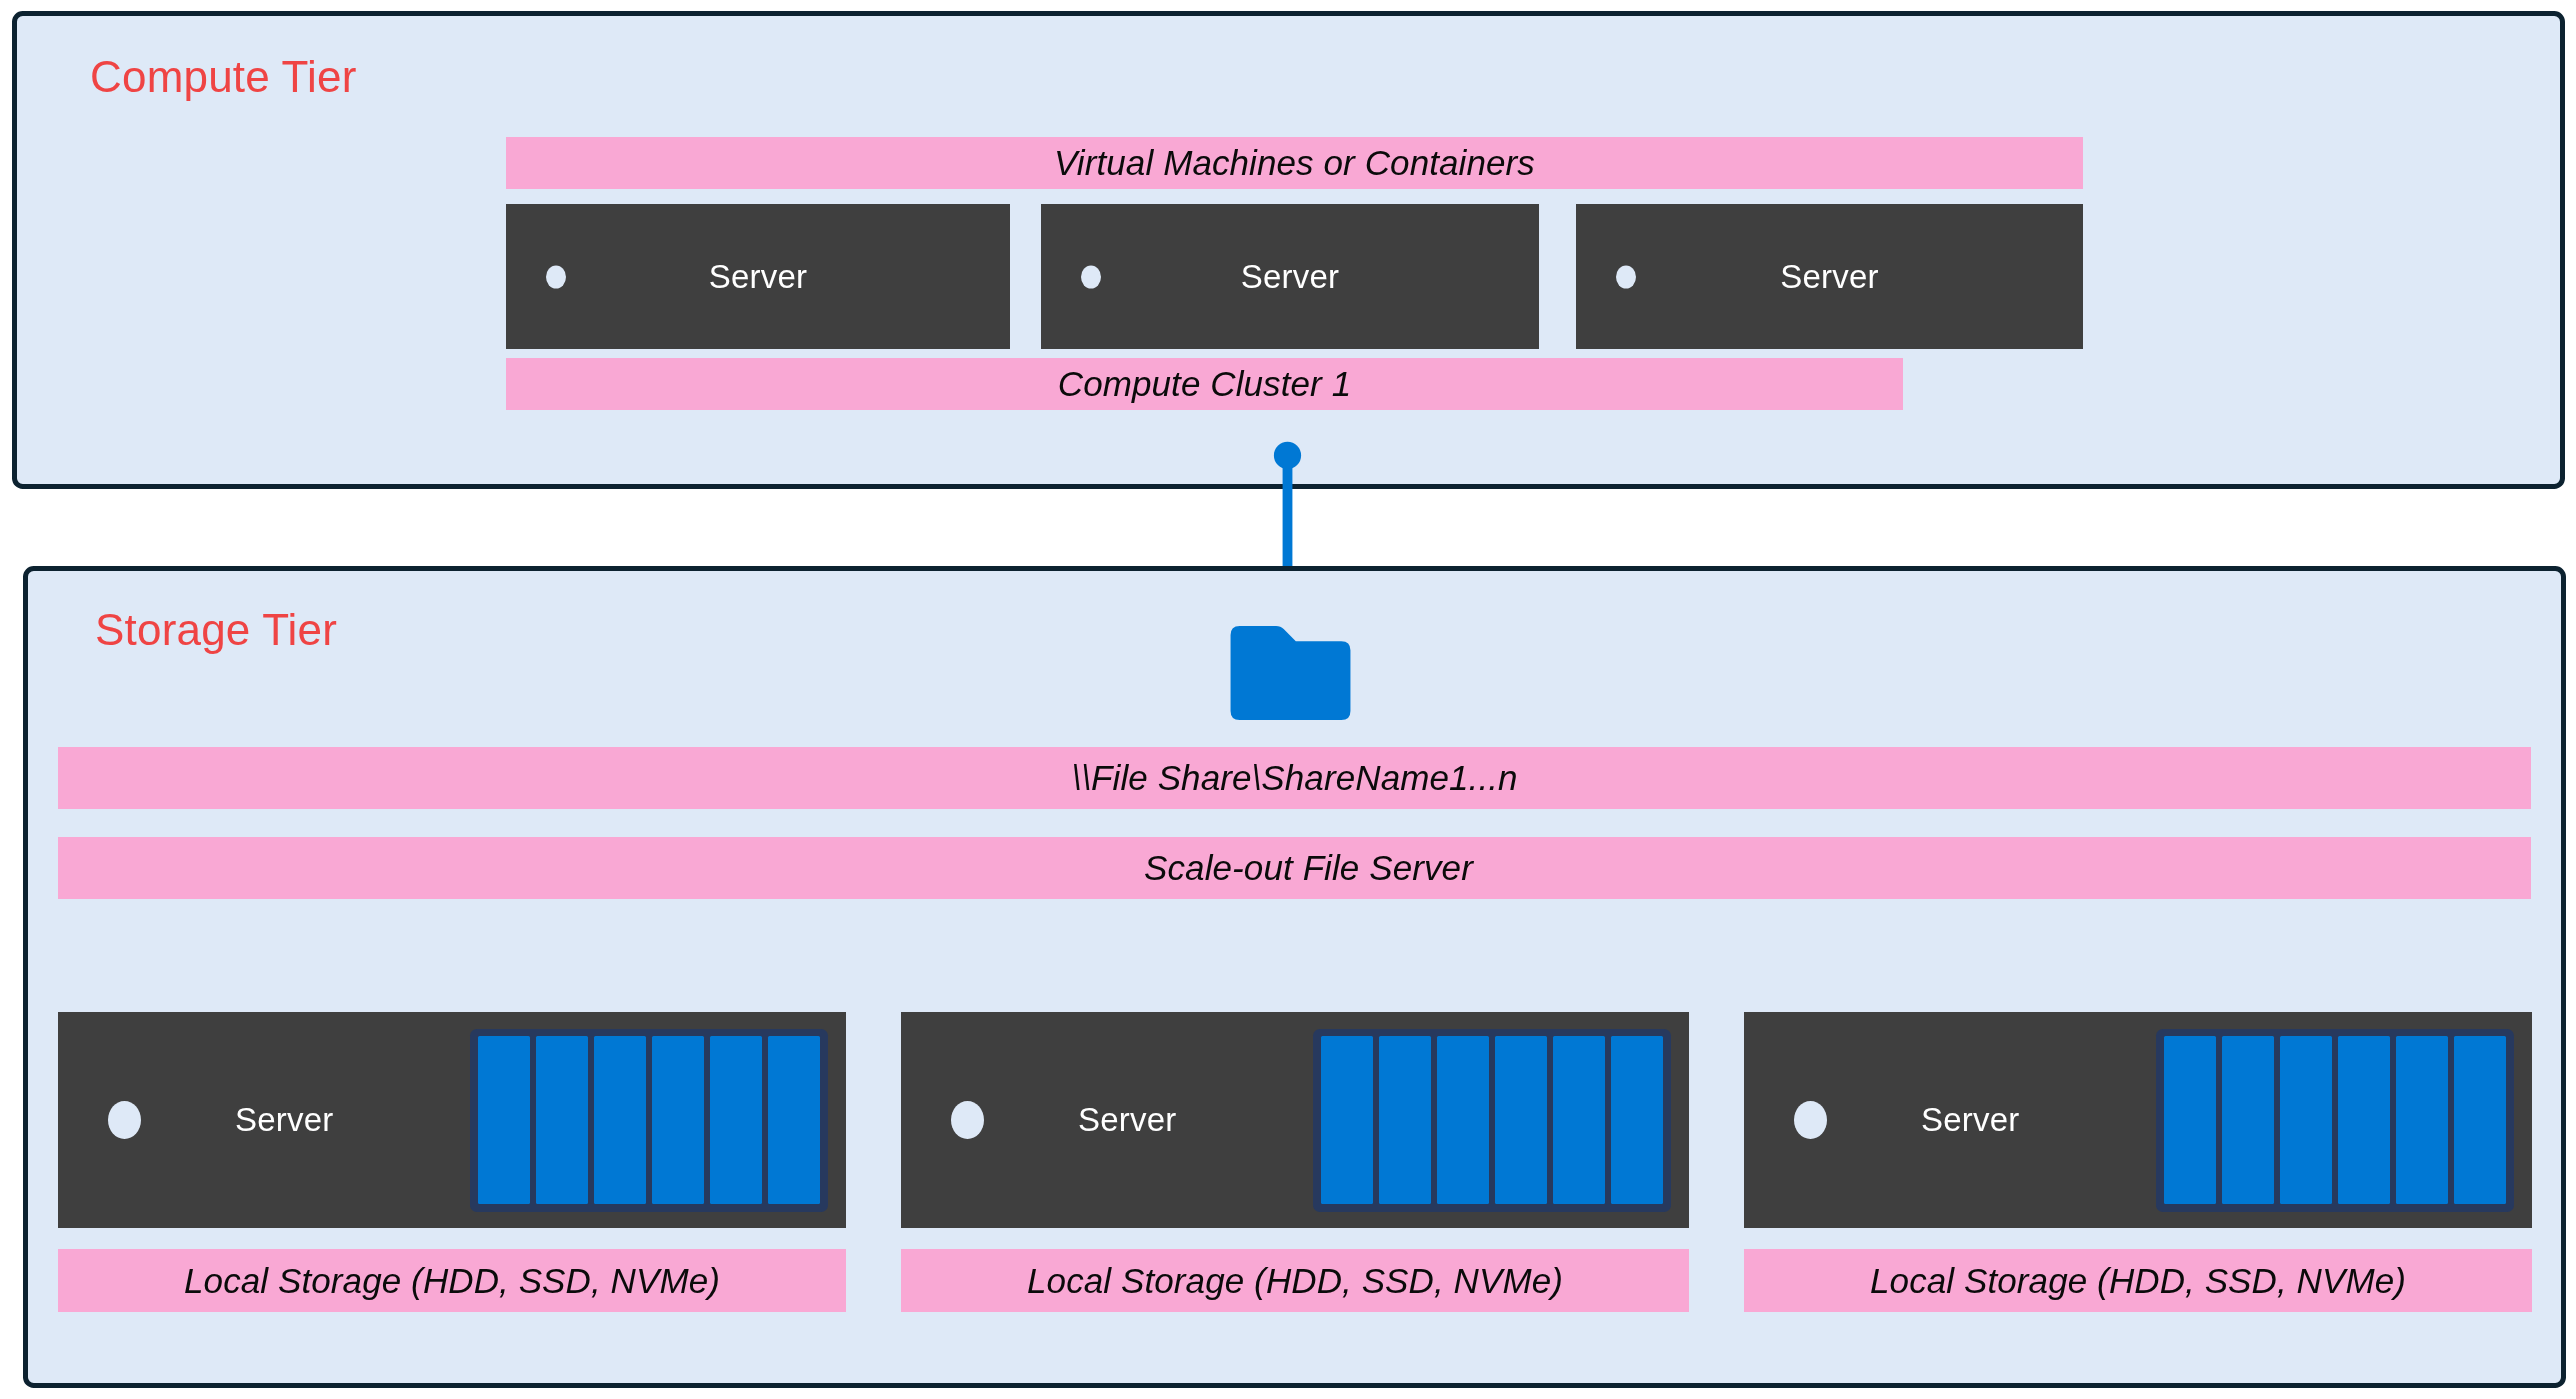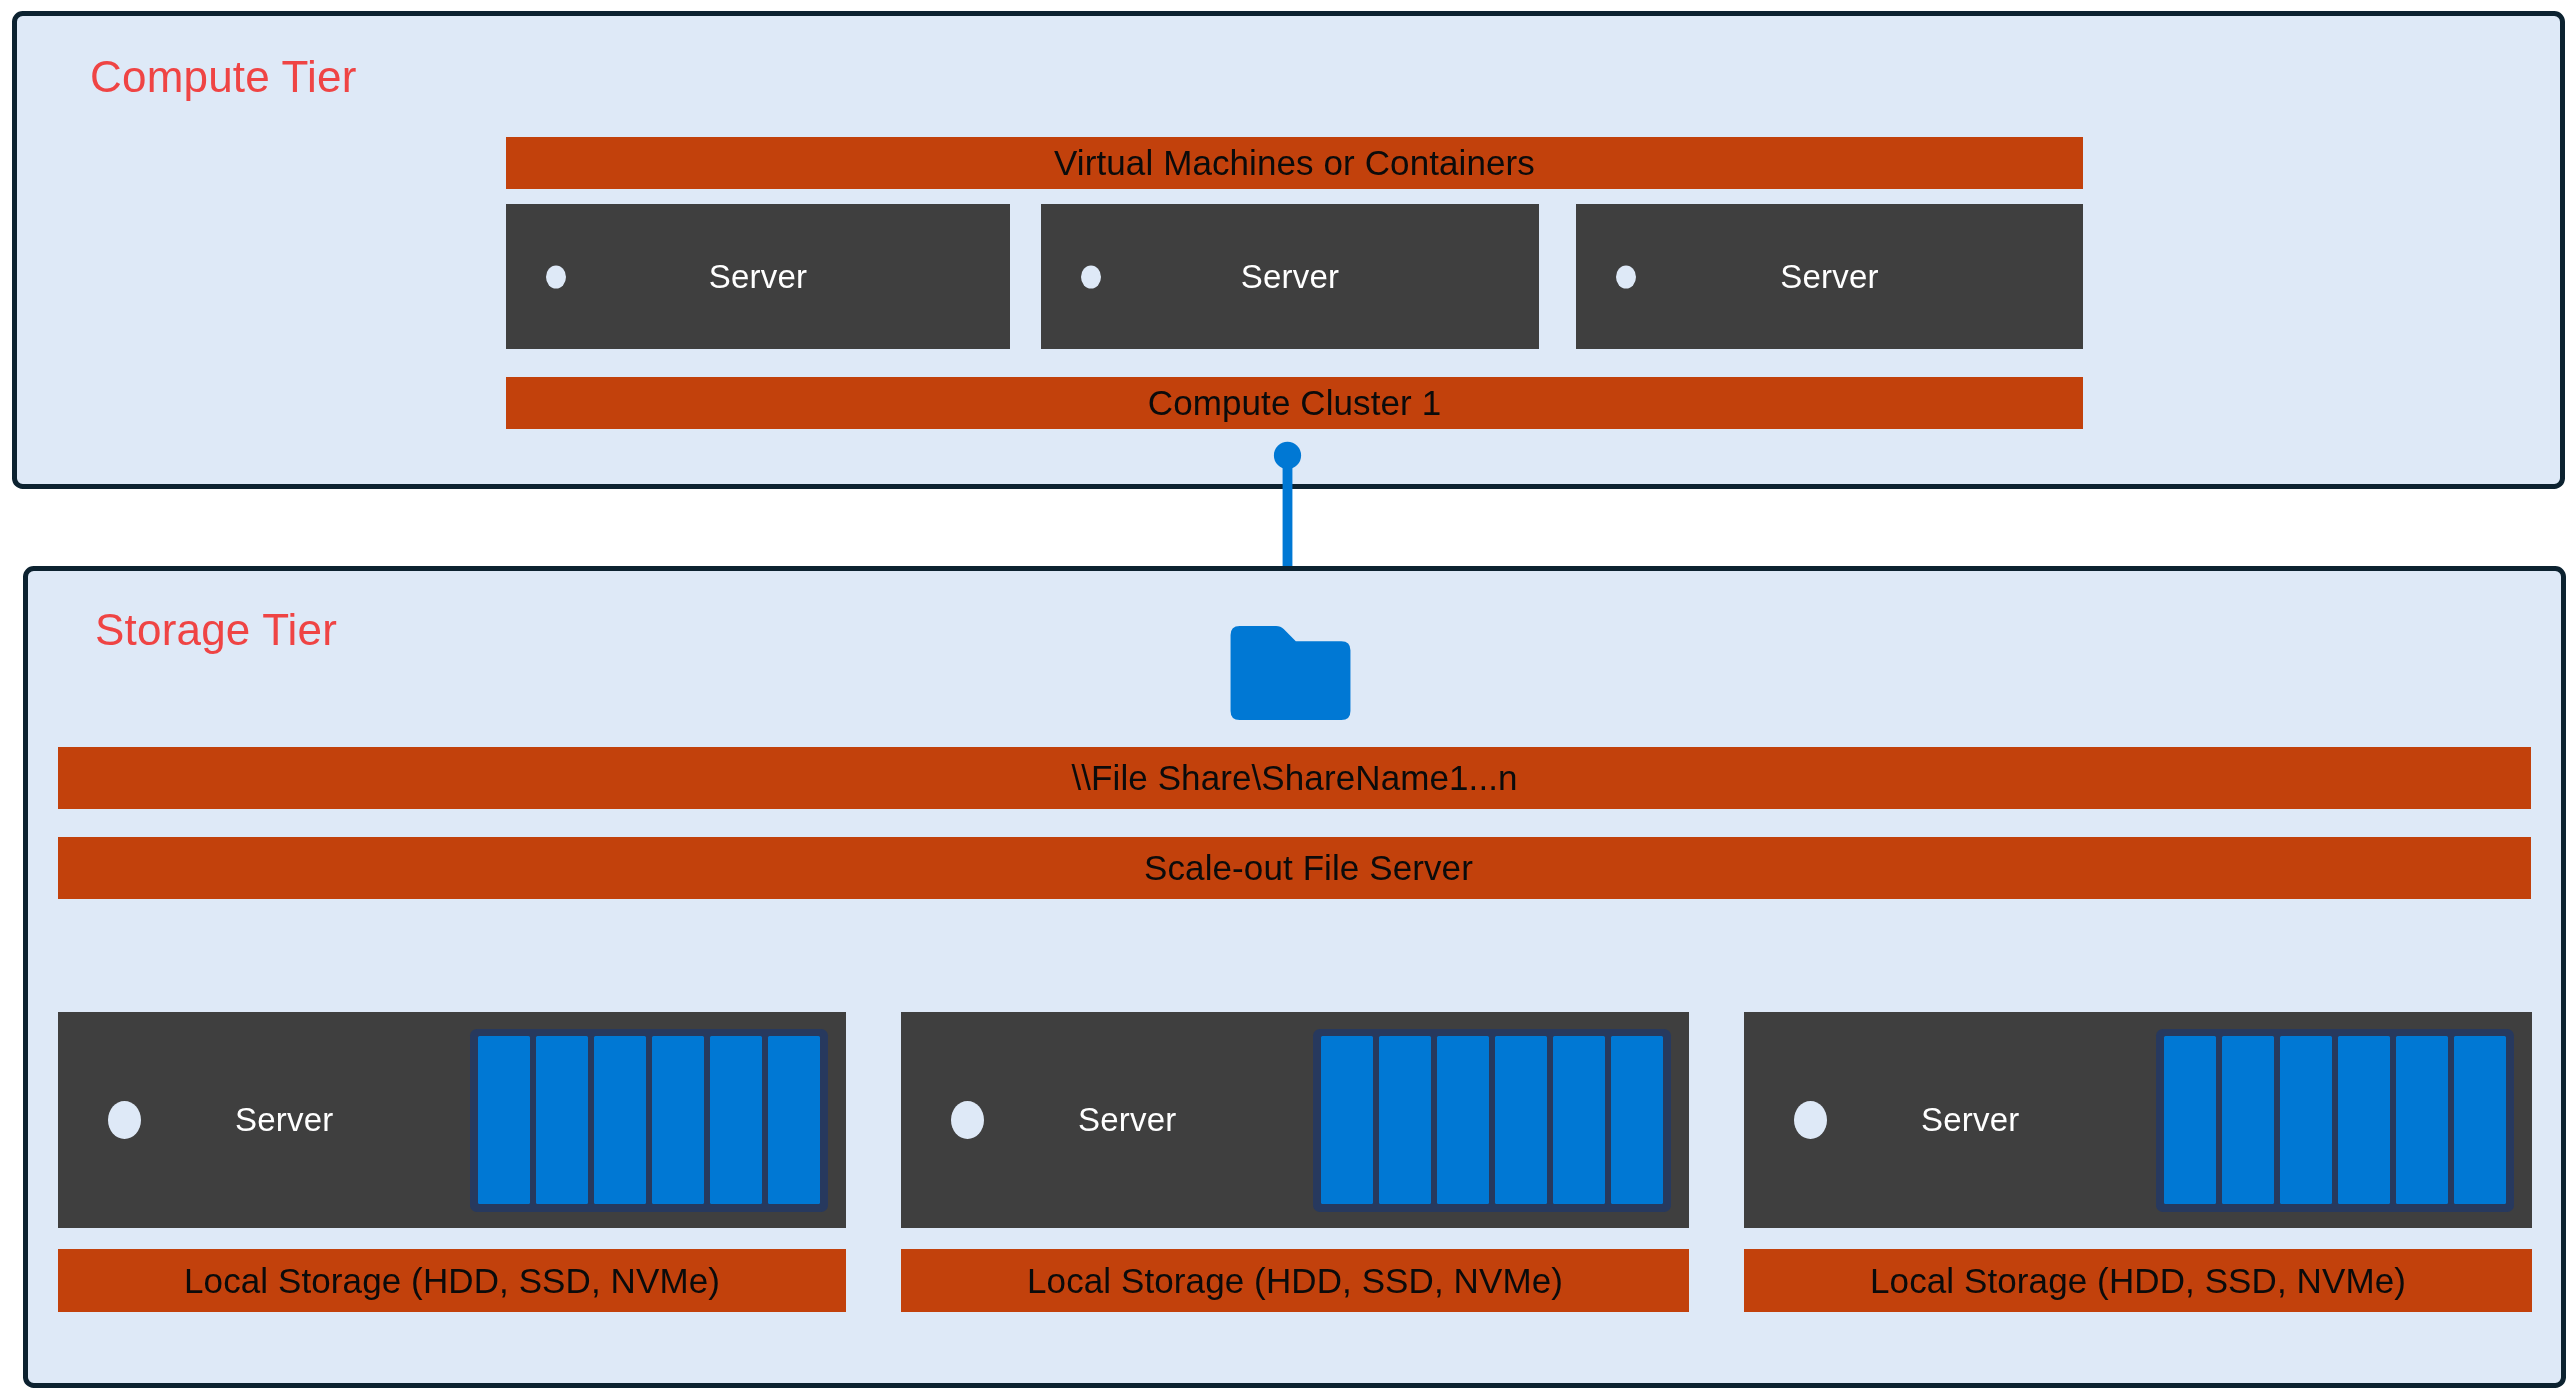--- a/index.html
+++ b/index.html
@@ -51,47 +51,47 @@
     color: #ef4444;
     letter-spacing: 0.2px;
     white-space: nowrap;
   }
   #compute-title { left: 90px; top: 52px; }
   #storage-title { left: 95px; top: 605px; }
 
   
   .band {
     position: absolute;
-    background: #c2410c;
+    background: #f9a8d4;
     display: flex;
     align-items: center;
     justify-content: center;
     box-sizing: border-box;
+    font-style: italic;
   }
   .band-label {
     font-size: 35px;
     color: #0B0B0B;
     font-weight: 400;
     white-space: nowrap;
     letter-spacing: 0.1px;
   }
 
   
   #vm-band {
     left: 506px;
     top: 137px;
     width: 1577px;
     height: 52px;
   }
   #cluster-band {
     left: 506px;
     top: 358px;
-    width: 1577px;
+    width: 1397px;
     height: 52px;
-    margin-top: 19px;
   }
 
   .compute-server {
     position: absolute;
     top: 204px;
     height: 145px;
     background: #3F3F3F;
     box-sizing: border-box;
   }
   #compute-server-0 { left: 506px;  width: 504px; }

